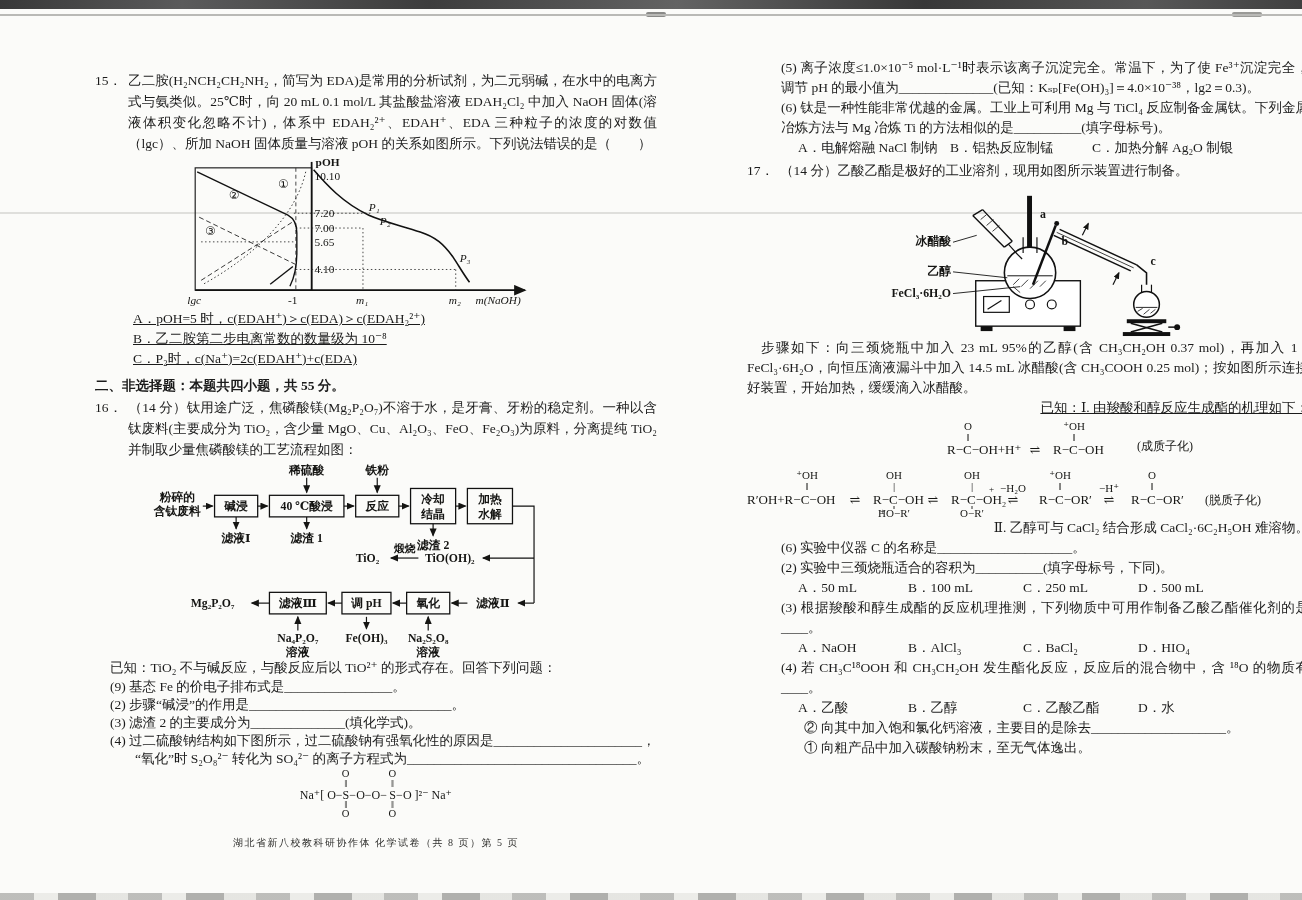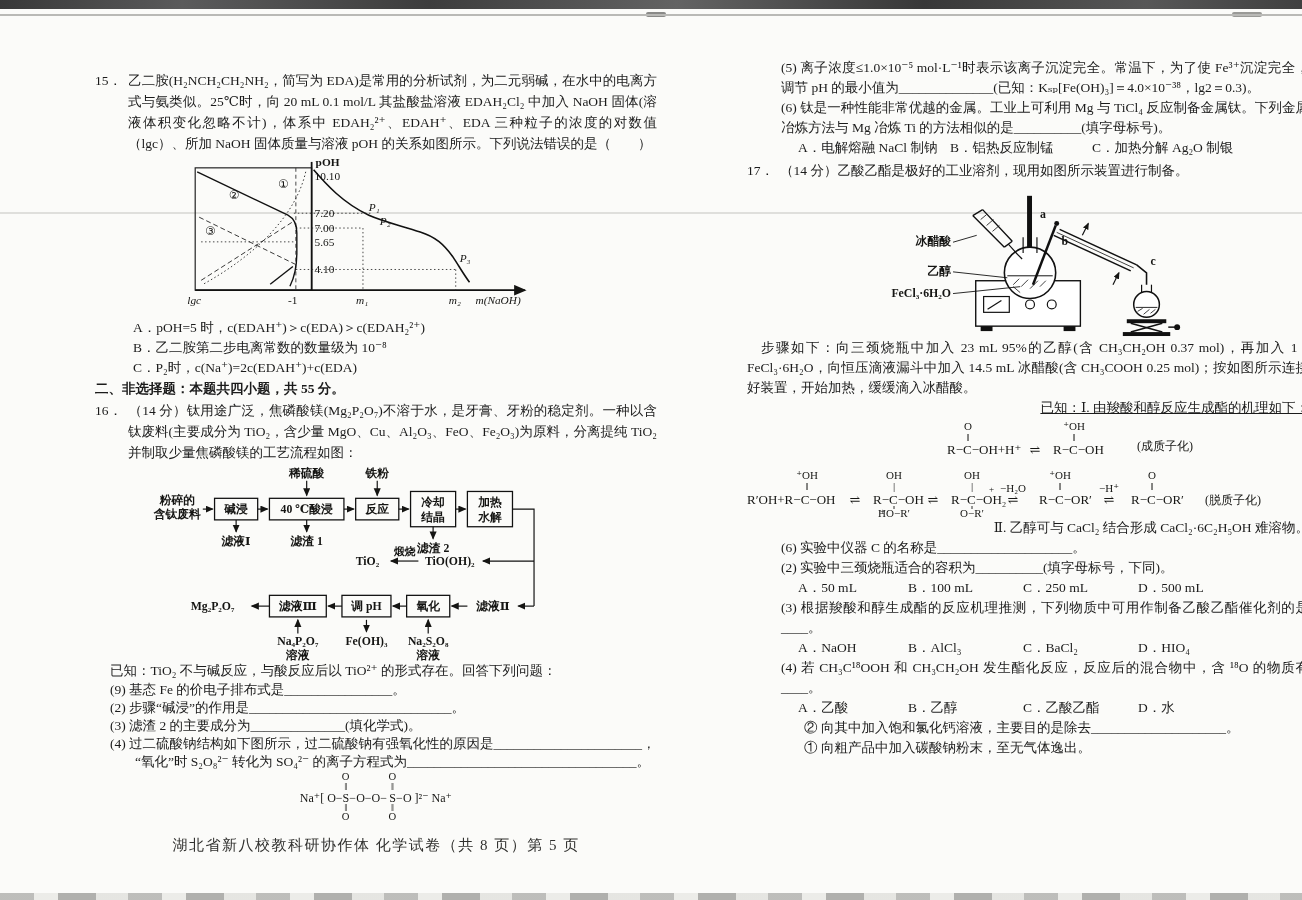--- a/index.html
+++ b/index.html
@@ -26,21 +26,21 @@
   .item2{padding-left:40px;line-height:18px;text-align:left;}
   .ritem{padding-left:34px;text-indent:-0px;line-height:20px;}
   .optrow{display:flex;padding-left:51px;line-height:20px;text-align:left;}
   .optrow span{display:inline-block;}
   .optrow .w1{width:110px;} .optrow .w2{width:115px;} .optrow .w3{width:115px;}
   .optrow6 .a{width:152px;} .optrow6 .b{width:142px;}
   .steps{text-indent:14px;line-height:20px;}
   .kn{line-height:20px;text-align:right;text-decoration:underline;}
   .kn2{padding-left:64px;line-height:20px;text-align:right;}
   .citem{padding-left:66px;text-indent:-9px;line-height:20px;}
-  .footer{position:absolute;top:836px;width:562px;text-align:center;font-size:15px;
+  .footer{position:absolute;top:836px;width:562px;text-align:center;font-size:10px;
           letter-spacing:1.5px;color:#30302e;}
   .footer.fl{left:95px;} .footer.fr{left:727px;}
   svg{display:block;}
   svg text{font-family:"Liberation Serif","DejaVu Serif","DejaVu Sans",serif;fill:#151513;}
   .gt{font-size:11.5px;} .gti{font-size:11.5px;font-style:italic;}
   .gcirc{font-size:12px;}
   .ft{font-size:12px;font-weight:600;} .fts{font-size:11px;font-weight:600;}
   .mt{font-size:13px;} .ms{font-size:11px;} .mx{font-size:9px;} .ml{font-size:12px;}
   .at{font-size:12px;font-weight:600;} .ai{font-size:12px;font-weight:700;}
   .st{font-size:13px;} .ss{font-size:11.5px;}
@@ -94,27 +94,27 @@
       <text class="gti" x="194" y="56">P₁</text>
       <text class="gti" x="205" y="70">P₂</text>
       <text class="gti" x="286" y="107">P₃</text>
       <text class="gti" x="10" y="150">lgc</text>
       <text class="gt" x="112" y="150">-1</text>
       <text class="gti" x="181" y="150">m₁</text>
       <text class="gti" x="275" y="150">m₂</text>
       <text class="gti" x="302" y="150">m(NaOH)</text>
     </svg>
 
-    <div class="opts15" style="margin-top:12px;">
+    <div class="opts15" style="margin-top:3px;text-decoration:underline;">
       <p>A．pOH=5 时，c(EDAH⁺)＞c(EDA)＞c(EDAH₂²⁺)</p>
       <p>B．乙二胺第二步电离常数的数量级为 10⁻⁸</p>
       <p>C．P₂时，c(Na⁺)=2c(EDAH⁺)+c(EDA)</p>
     </div>
 
-    <p class="sec" style="">二、非选择题：本题共四小题，共 55 分。</p>
+    <p class="sec" style="margin-top:6px;">二、非选择题：本题共四小题，共 55 分。</p>
 
     <p class="hang"><span class="qnum">16．</span><span>（14 分）钛用途广泛，焦磷酸镁(Mg₂P₂O₇)不溶于水，是牙膏、牙粉的稳定剂。一种以含钛废料(主要成分为 TiO₂，含少量 MgO、Cu、Al₂O₃、FeO、Fe₂O₃)为原料，分离提纯 TiO₂ 并制取少量焦磷酸镁的工艺流程如图：</span></p>
 
     <svg width="460" height="196" viewBox="0 0 460 200" style="margin:2px 0 0 15px;">
       <defs>
         <marker id="fa" markerWidth="8" markerHeight="8" refX="6" refY="3" orient="auto">
           <path d="M0,0 L7,3 L0,6 Z" fill="#151513"></path>
         </marker>
       </defs>
       <text class="ft" x="64" y="40" text-anchor="middle">粉碎的</text>

